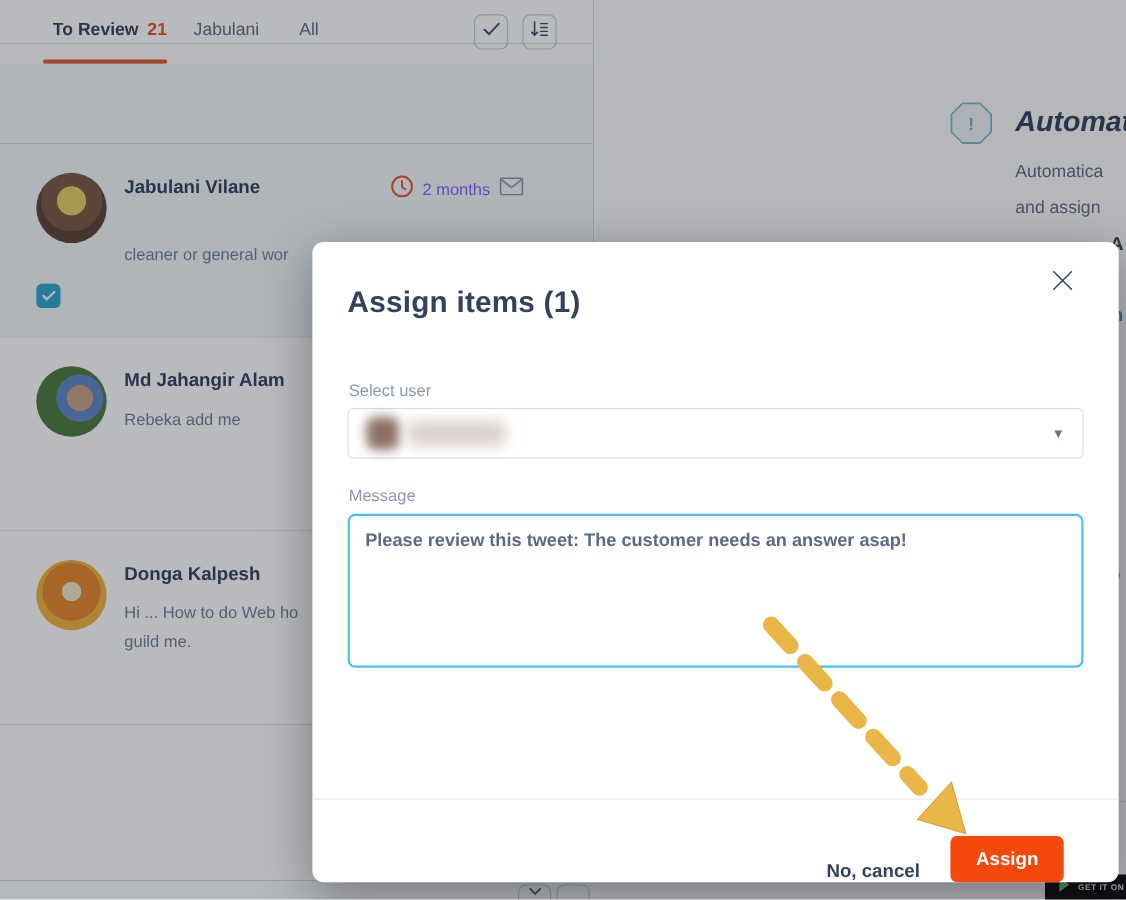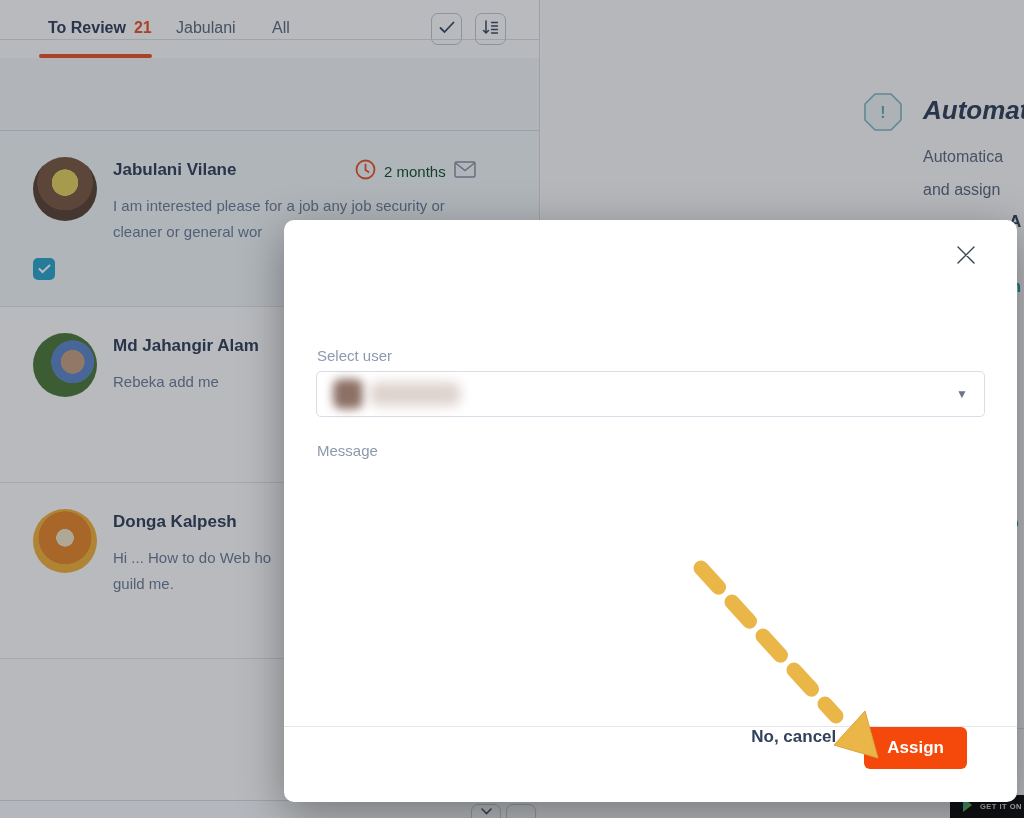--- a/index.html
+++ b/index.html
@@ -33,21 +33,21 @@
   .list { position:absolute; left:0; top:131px; width:100%; }
   .row { position:relative; width:100%; height:176px; background:#fff; border-bottom:1px solid #e2e5e9; }
   .row.selected { background:#f4f8fb;text-align:right; }
   .row.last { height:138px; border-bottom:none; }
   .avatar { position:absolute; left:33px; top:26px; width:64px; height:64px; border-radius:50%; overflow:hidden; }
   .av1 { background:radial-gradient(circle at 50% 40%, #e5d262 0 26%, #7a5a43 27% 55%, #5b4434 56% 100%); }
   .av2 { background:radial-gradient(circle at 62% 45%, #c9a183 0 22%, #5f87c9 23% 40%, #4e7a3a 41% 100%); }
   .av3 { background:radial-gradient(circle at 50% 45%, #f2e6c8 0 18%, #e8872c 19% 55%, #f2b23c 56% 100%); }
   .row-name { position:absolute; left:113px; top:29px; font-size:17px; font-weight:700; color:#33415c; white-space:nowrap; }
   .row-meta { position:absolute; left:355px; top:28px; display:flex; align-items:center; gap:8px; }
-  .row-meta .time { font-size:15px; color:#14532d; }
+  .row-meta .time { font-size:15px; color:#8b5cf6; }
   .row-msg { position:absolute; left:113px; font-size:15px; color:#6e7f99; white-space:nowrap; }
   .msg-l1 { top:66px; } .msg-l2 { top:92px; }
   .row-check { position:absolute; left:33px; top:127px; width:22px; height:22px; border-radius:5px; background:#2ba7cd; display:flex; align-items:center; justify-content:center; }
   .ph-avatar { background:#fdfdfd; display:flex; align-items:flex-end; justify-content:center; }
 
   .list-bottombar { position:absolute; left:0; top:800px; width:540px; height:18px; background:#fafbfc; border-top:1px solid #d9dde2; }
   .mini-btn { position:absolute; top:3px; height:22px; border:1px solid #c6ccd4; border-radius:7px; background:transparent; display:flex; align-items:flex-start; justify-content:center; font-size:11px; color:#4b5870; }
   .mini-btn.one { left:471px; width:30px; }
   .mini-btn.two { left:506px; width:30px; }
 
@@ -71,21 +71,21 @@
   .modal-title { position:absolute; left:32px; top:40px; font-size:27px; font-weight:700; color:#33415c; letter-spacing:.2px; }
   .modal-close { position:absolute; right:38px; top:22px; width:26px; height:26px; display:flex; align-items:center; justify-content:center; cursor:pointer; }
   .field-label { position:absolute; left:33px; font-size:15px; color:#8c99ad; }
   .lbl-user { top:127px;text-align:center; }
   .select-box { position:absolute; left:32px; top:151px; width:669px; height:46px; border:1px solid #d8dee7; border-radius:5px; background:#fff; display:flex; align-items:center; padding:0 16px; }
   .blur-blob1 { width:30px; height:30px; border-radius:8px; background:#8d7066; filter:blur(5px); }
   .blur-blob2 { width:92px; height:24px; margin-left:6px; border-radius:10px; background:#ded3cd; filter:blur(6px); }
   .select-caret { margin-left:auto; color:#6b7688; font-size:12px; }
   .lbl-msg { top:222px; }
   .msg-area { position:absolute; left:32px; top:247px; width:669px; height:140px; border:2px solid #49c0e8; border-radius:7px; padding:11px 14px; font-family:"Liberation Sans",sans-serif; font-size:16.5px; font-weight:600; color:#5b6a85; line-height:1.4; resize:none; outline:none; background:#fff; }
-  .modal-footer { position:absolute; left:0; top:506px; width:100%; height:76px; border-top:1px solid #e3e7ec; display:flex; align-items:flex-start; justify-content:flex-end; gap:28px; padding-right:50px; }
+  .modal-footer { position:absolute; left:0; top:506px; width:100%; height:76px; border-top:1px solid #e3e7ec; display:flex; align-items:flex-end; justify-content:flex-end; gap:28px; padding-right:50px; }
   .cancel-link { font-size:17px; font-weight:700; color:#33415c; cursor:pointer; }
   .assign-cta { background:#f4490b; border:none; border-radius:6px; color:#fff; font-family:"Liberation Sans",sans-serif; font-size:17px; font-weight:700; padding:11px 23px; cursor:pointer; }
 
   .arrow-svg { position:absolute; left:0; top:0; width:1024px; height:818px; z-index:20; pointer-events:none; }
 </style>
 </head>
 <body>
 
 <div class="screen">
 
@@ -156,21 +156,20 @@
                 </svg>
             </span>
             <span class="time">2 months</span>
             <span>
               <svg width="22" height="17" viewBox="0 0 22 17">
                   <rect x="1" y="1" width="20" height="15" rx="1.5" fill="none" stroke="#8a94a6" stroke-width="1.5"></rect>
                   <path d="M1.5 2l9.5 7.5L20.5 2" fill="none" stroke="#8a94a6" stroke-width="1.5"></path>
                 </svg>
             </span>
           </div>
-          <div class="row-msg msg-l1">I am interested please for a job any job security or</div>
           <div class="row-msg msg-l2">cleaner or general wor</div>
           <div class="row-check">
             <svg width="13" height="10" viewBox="0 0 13 10">
                 <path d="M1.5 5l3 3L11.5 1.5" fill="none" stroke="#fff" stroke-width="2" stroke-linecap="round"></path>
               </svg>
           </div>
         </div>
 
         <div class="row">
           <div class="avatar av2"></div>
@@ -237,34 +236,36 @@
           <path d="M1 0l9 7-9 7z" fill="url(#gp)"></path>
         </svg>
       </span>
       <span class="txt">GET IT ON</span>
     </div>
   </div>
 
   <div class="overlay"></div>
 
   <div class="modal">
+    <div class="modal-title">Assign items (1)</div>
     <div class="modal-close">
       <svg width="24" height="24" viewBox="0 0 24 24">
           <path d="M4 4l16 16M20 4L4 20" stroke="#3a4354" stroke-width="1.4" stroke-linecap="round"></path>
         </svg>
     </div>
 
     <div class="field-label lbl-user">Select user</div>
     <div class="select-box">
       <div class="blur-blob1"></div>
       <div class="blur-blob2"></div>
       <span class="select-caret">▼</span>
     </div>
 
     <div class="field-label lbl-msg">Message</div>
+    <textarea class="msg-area" spellcheck="false" style="">Please review this tweet: The customer needs an answer asap!</textarea>
 
     <div class="modal-footer">
       <span class="cancel-link">No, cancel</span>
       <button class="assign-cta">Assign</button>
     </div>
   </div>
 
   <svg class="arrow-svg" viewBox="0 0 1024 818">
     <path d="M701 568 L836 716" fill="none" stroke="#eab648" stroke-width="15" stroke-linecap="round" stroke-dasharray="26 20"></path>
     <polygon points="878,758 834,745 865,711" fill="#eab648" stroke="#d9a33c" stroke-width="1"></polygon>

